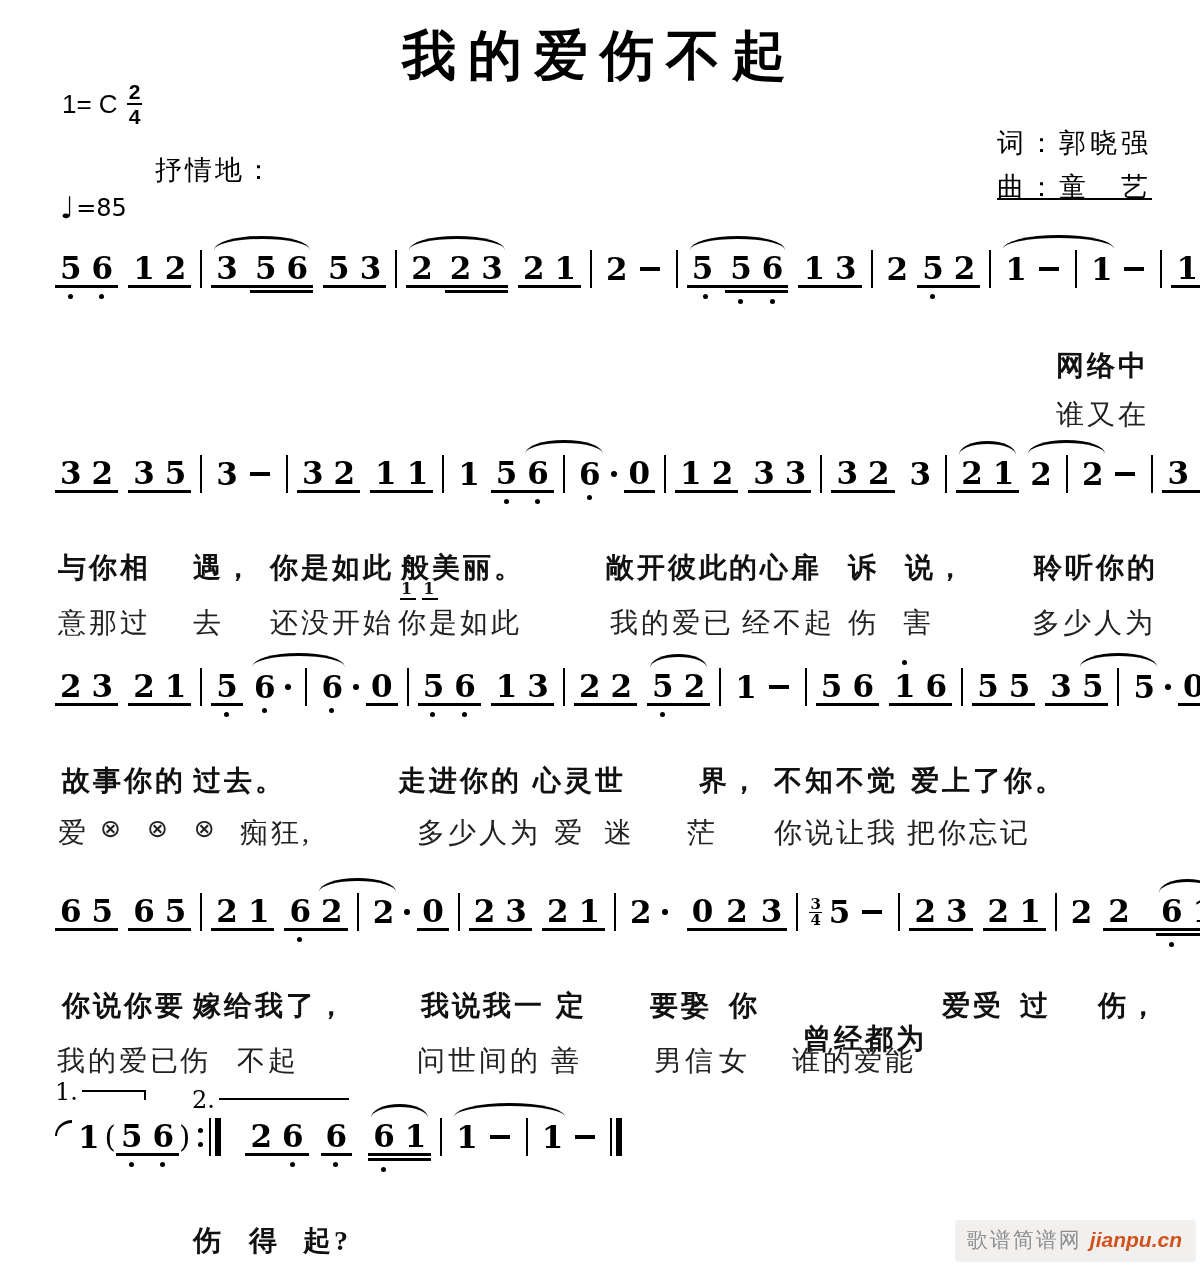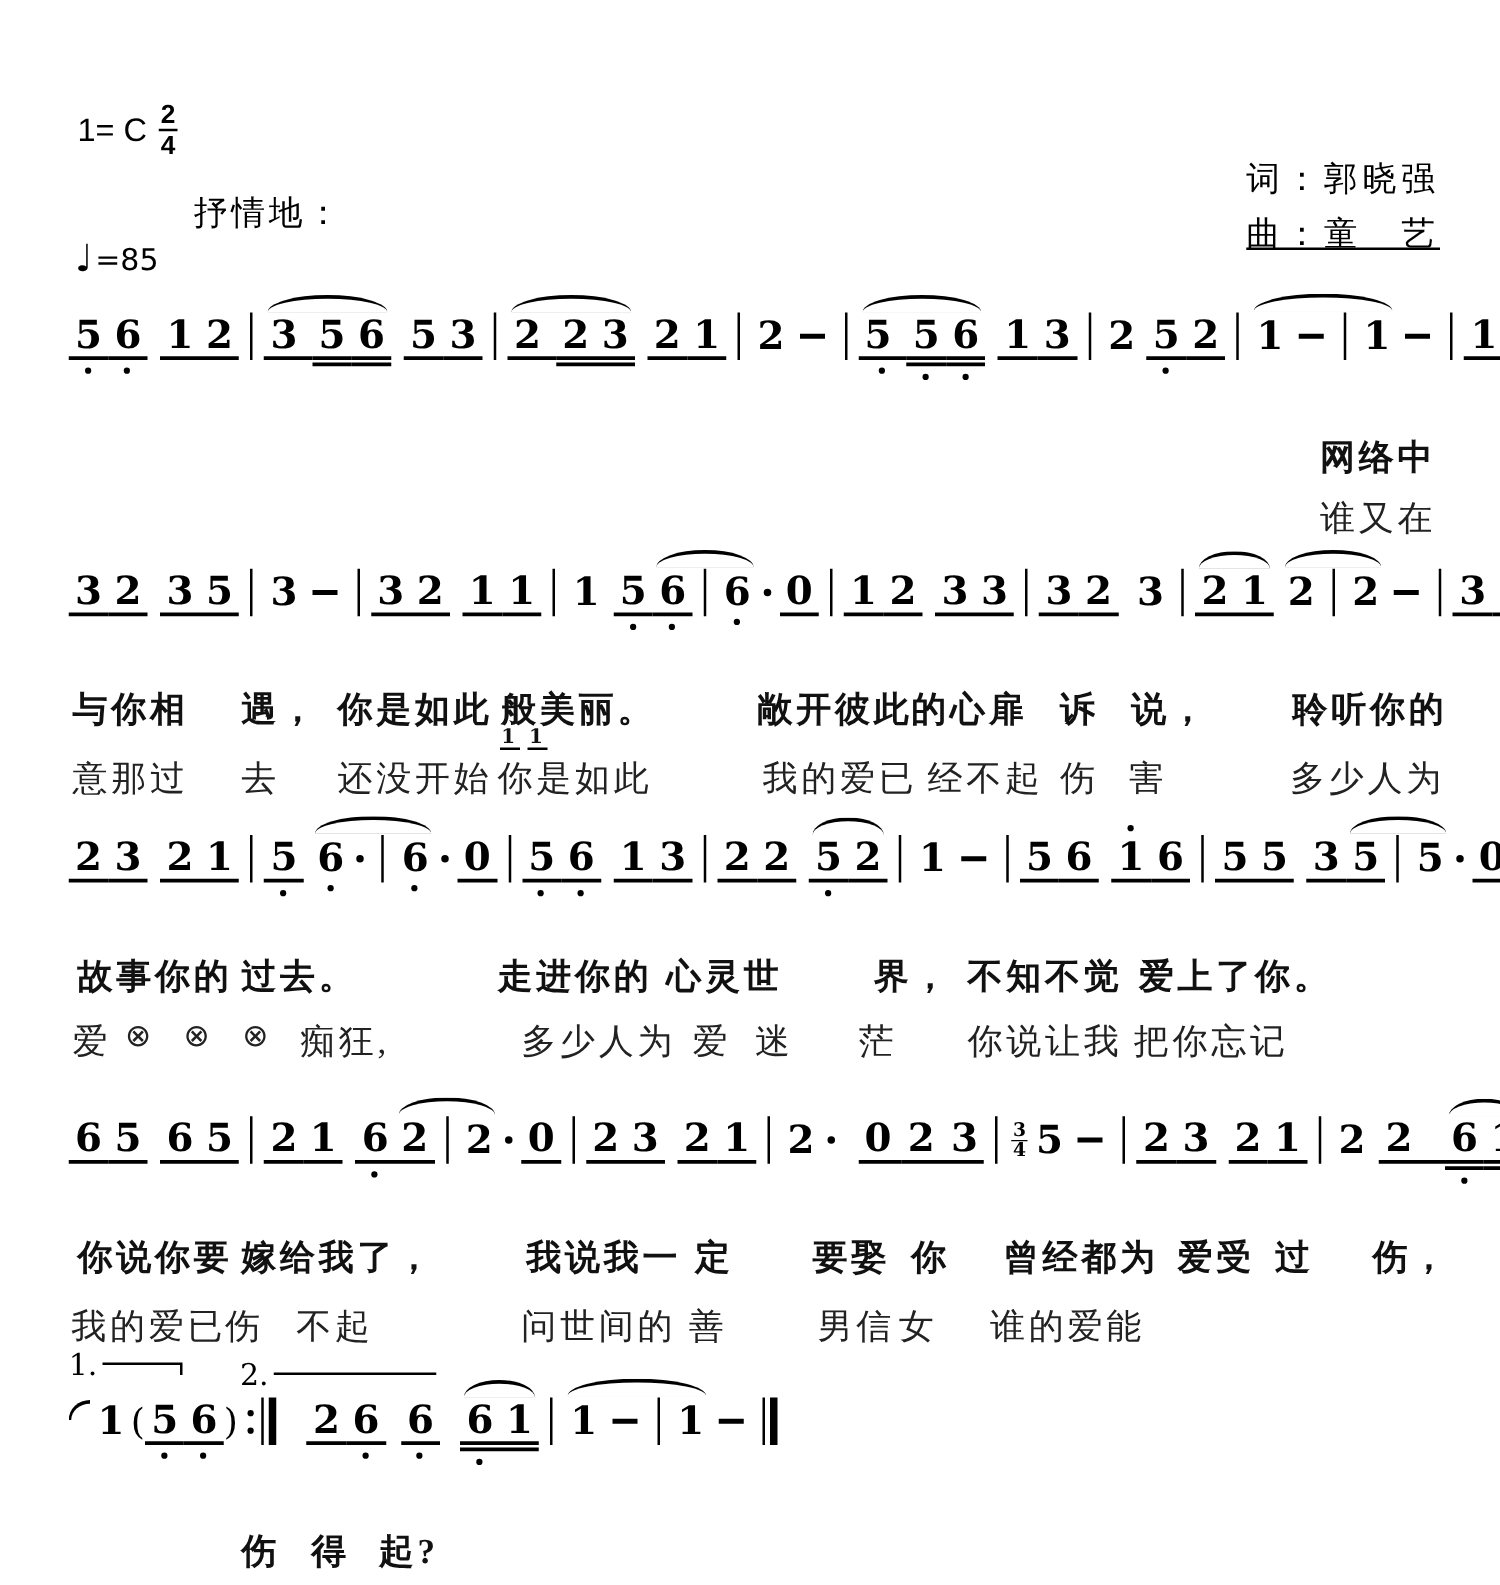--- a/index.html
+++ b/index.html
@@ -60,35 +60,40 @@
   
   .wm{position:absolute;right:4px;bottom:6px;background:#f2f0ee;border-radius:4px;
       padding:6px 14px 8px 12px;display:flex;align-items:center;gap:8px;}
   .wm .site{font:400 21px "Liberation Serif",serif;color:#8f8f8f;letter-spacing:2px;}
   .wm .url{font:700 italic 21px "Liberation Sans",sans-serif;color:#d0521c;}
 </style>
 </head>
 <body>
 
 <div id="page">
+  <div class="title">我的爱伤不起</div>
   <div class="keysig">
     <span>1= C</span>
     <span class="frac">
       <span class="num">2</span>
       <span>4</span>
     </span>
   </div>
   <div class="expression">抒情地：</div>
   <div class="tempo">
     <span class="noteglyph">♩</span>
     <span>=85</span>
   </div>
   <div class="credit lyricist">词：郭晓强</div>
   <div class="credit composer">曲：童　艺</div>
 
+  <div class="wm">
+    <span class="site">歌谱简谱网</span>
+    <span class="url">jianpu.cn</span>
+  </div>
 <div class="nrow" style="top: 250px; left: 55px;">
       <span class="note u1">5<span class="odot" style="bottom: -14px;"></span></span>
       <span class="note u1">6<span class="odot" style="bottom: -14px;"></span></span>
       <span class="spc" style="width: 10px;"></span>
       <span class="note u1">1</span>
       <span class="note u1">2</span>
       <span class="bar"></span>
       <span class="slurg">
         <span class="arc"></span>
         <span class="note u1" style="padding-right: 12px;">3</span>
@@ -348,21 +353,21 @@
         <span class="note u1">6<span class="beam2"></span><span class="odot" style="bottom: -19px;"></span></span>
         <span class="note u1">1<span class="beam2"></span></span>
       </span>
     </div>
     <div class="lyr  w700" style="left: 62px; top: 943px;"><span class="lyrtext">你说你要</span></div>
     <div class="lyr  w700" style="left: 193px; top: 943px;"><span class="lyrtext">嫁给我了，</span></div>
     <div class="lyr  w700" style="left: 421px; top: 943px; text-align: center;"><span class="lyrtext">我说我一</span></div>
     <div class="lyr  w700" style="left: 556px; top: 943px;"><span class="lyrtext">定</span></div>
     <div class="lyr  w700" style="left: 650px; top: 943px;"><span class="lyrtext">要娶</span></div>
     <div class="lyr  w700" style="left: 729px; top: 943px;"><span class="lyrtext">你</span></div>
-    <div class="lyr  w700" style="left: 803px; top: 943px;"><span class="lyrtext">曾经都为</span></div>
+    <div class="lyr  w700" style="left: 803px; top: 976px;"><span class="lyrtext">曾经都为</span></div>
     <div class="lyr  w700" style="left: 942px; top: 943px;"><span class="lyrtext">爱受</span></div>
     <div class="lyr  w700" style="left: 1020px; top: 943px;"><span class="lyrtext">过</span></div>
     <div class="lyr  w700" style="left: 1098px; top: 943px;"><span class="lyrtext">伤，</span></div>
     <div class="lyr  w400" style="left: 57px; top: 998px;"><span class="lyrtext">我的爱已</span></div>
     <div class="lyr  w400" style="left: 180px; top: 998px;"><span class="lyrtext">伤</span></div>
     <div class="lyr  w400" style="left: 237px; top: 998px; text-align: center;"><span class="lyrtext">不起</span></div>
     <div class="lyr  w400" style="left: 417px; top: 998px;"><span class="lyrtext">问世间的</span></div>
     <div class="lyr  w400" style="left: 551px; top: 998px;"><span class="lyrtext">善</span></div>
     <div class="lyr  w400" style="left: 654px; top: 998px;"><span class="lyrtext">男信</span></div>
     <div class="lyr  w400" style="left: 719px; top: 998px;"><span class="lyrtext">女</span></div>

